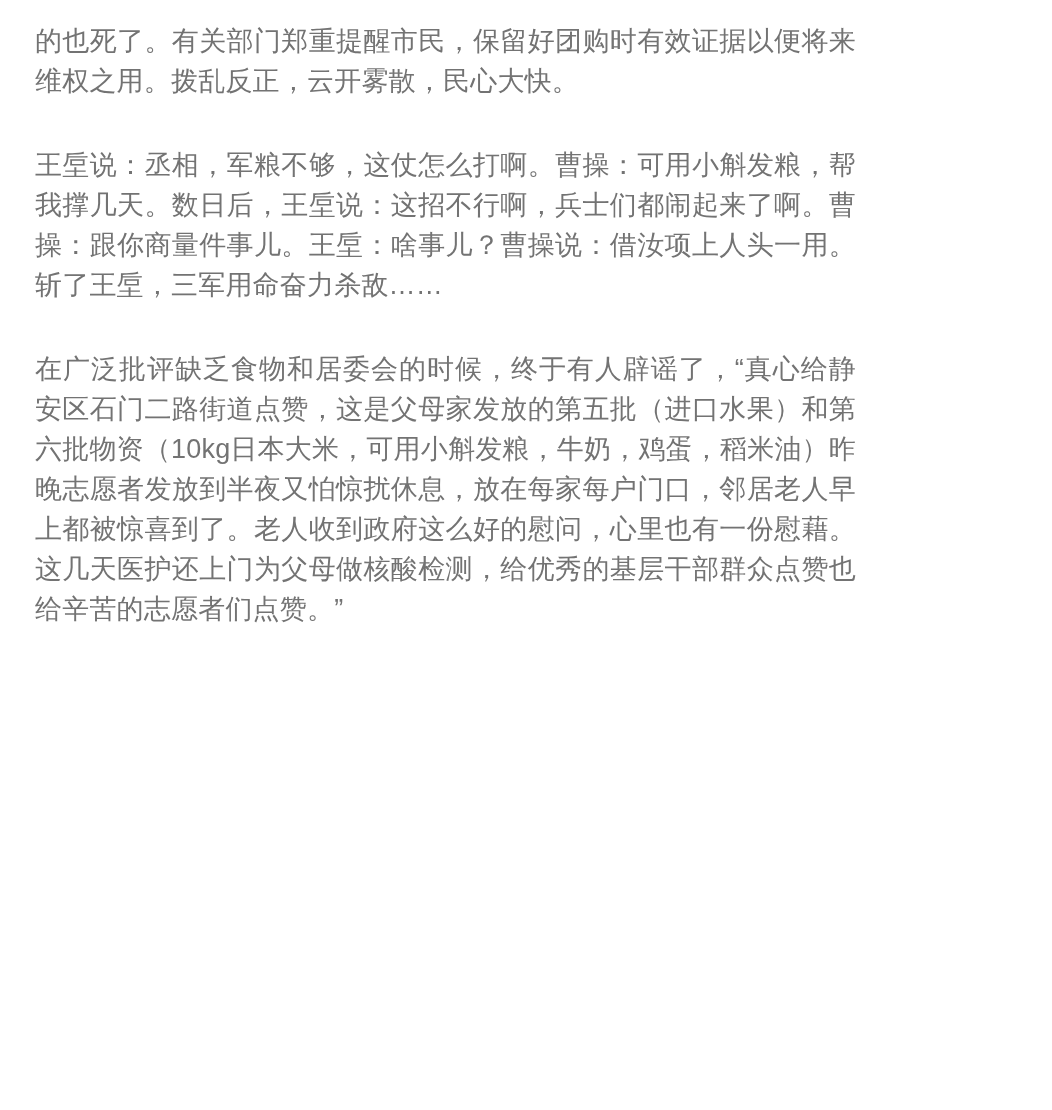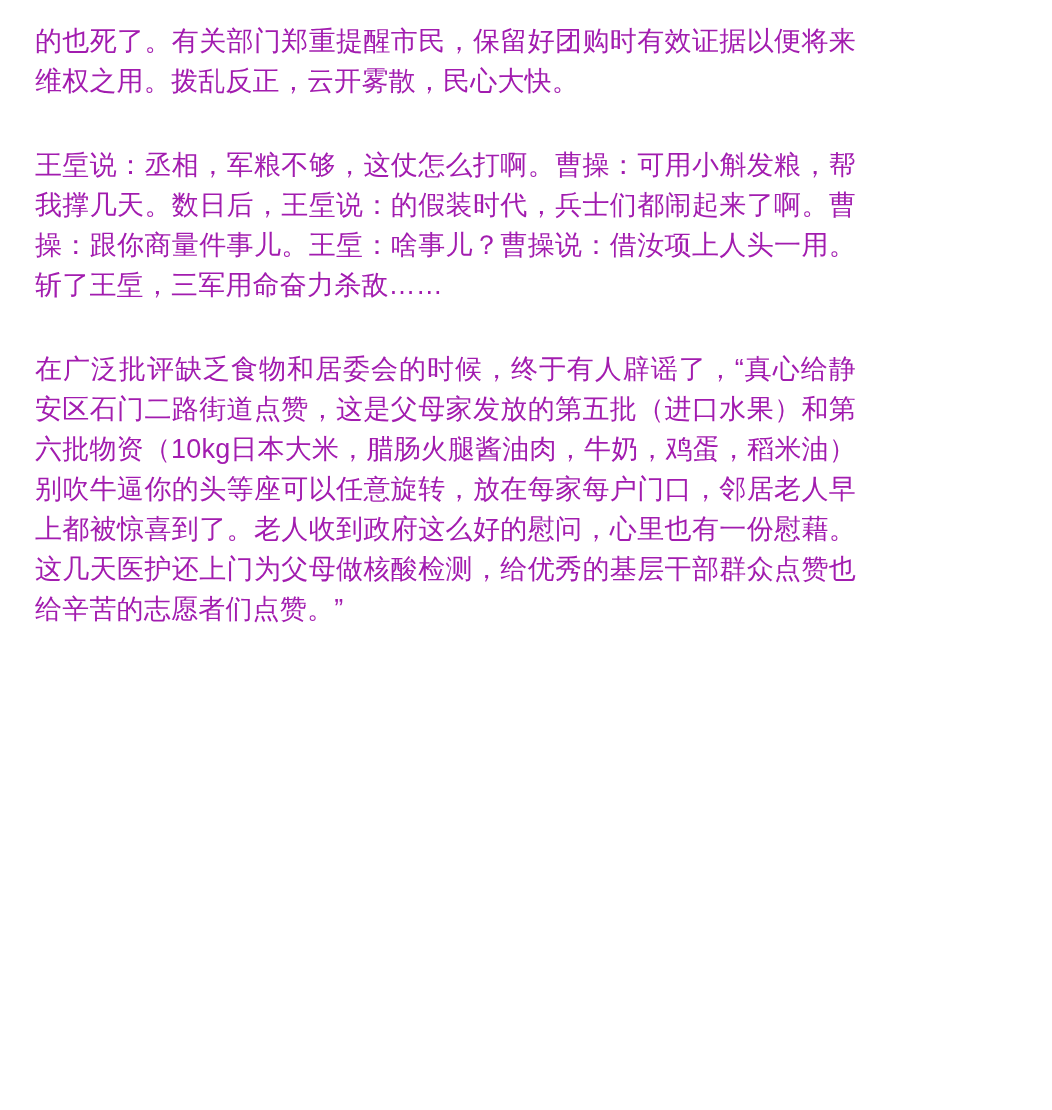--- a/index.html
+++ b/index.html
@@ -9,36 +9,36 @@
   body {
     width: 1052px;
     min-height: 1110px;
     background: #ffffff;
     font-family: "Liberation Sans", sans-serif;
   }
   .article {
     box-sizing: border-box;
     width: 892px;
     padding: 21px 36px 40px 35px;
-    color: #a21caf;
+    color: #737373;
   }
   .article p.para {
     margin: 0 0 44px 0;
     font-size: 27px;
     line-height: 40px;
     text-align: justify;
     text-justify: inter-ideograph;
     letter-spacing: 0.2px;
     word-break: break-all;
     overflow-wrap: break-word;
   }
   .article p.para:last-child {
     margin-bottom: 0;
   }
 </style>
 </head>
 <body>
 
 <main class="article">
   <p class="para">的也死了。有关部门郑重提醒市民，保留好团购时有效证据以便将来维权之用。拨乱反正，云开雾散，民心大快。</p>
-  <p class="para">王垕说：丞相，军粮不够，这仗怎么打啊。曹操：可用小斛发粮，帮我撑几天。数日后，王垕说：的假装时代，兵士们都闹起来了啊。曹操：跟你商量件事儿。王垕：啥事儿？曹操说：借汝项上人头一用。斩了王垕，三军用命奋力杀敌……</p>
-  <p class="para">在广泛批评缺乏食物和居委会的时候，终于有人辟谣了，“真心给静安区石门二路街道点赞，这是父母家发放的第五批（进口水果）和第六批物资（10kg日本大米，腊肠火腿酱油肉，牛奶，鸡蛋，稻米油）别吹牛逼你的头等座可以任意旋转，放在每家每户门口，邻居老人早上都被惊喜到了。老人收到政府这么好的慰问，心里也有一份慰藉。这几天医护还上门为父母做核酸检测，给优秀的基层干部群众点赞也给辛苦的志愿者们点赞。”</p>
+  <p class="para">王垕说：丞相，军粮不够，这仗怎么打啊。曹操：可用小斛发粮，帮我撑几天。数日后，王垕说：这招不行啊，兵士们都闹起来了啊。曹操：跟你商量件事儿。王垕：啥事儿？曹操说：借汝项上人头一用。斩了王垕，三军用命奋力杀敌……</p>
+  <p class="para">在广泛批评缺乏食物和居委会的时候，终于有人辟谣了，“真心给静安区石门二路街道点赞，这是父母家发放的第五批（进口水果）和第六批物资（10kg日本大米，可用小斛发粮，牛奶，鸡蛋，稻米油）昨晚志愿者发放到半夜又怕惊扰休息，放在每家每户门口，邻居老人早上都被惊喜到了。老人收到政府这么好的慰问，心里也有一份慰藉。这几天医护还上门为父母做核酸检测，给优秀的基层干部群众点赞也给辛苦的志愿者们点赞。”</p>
 </main>
 
 </body></html>

